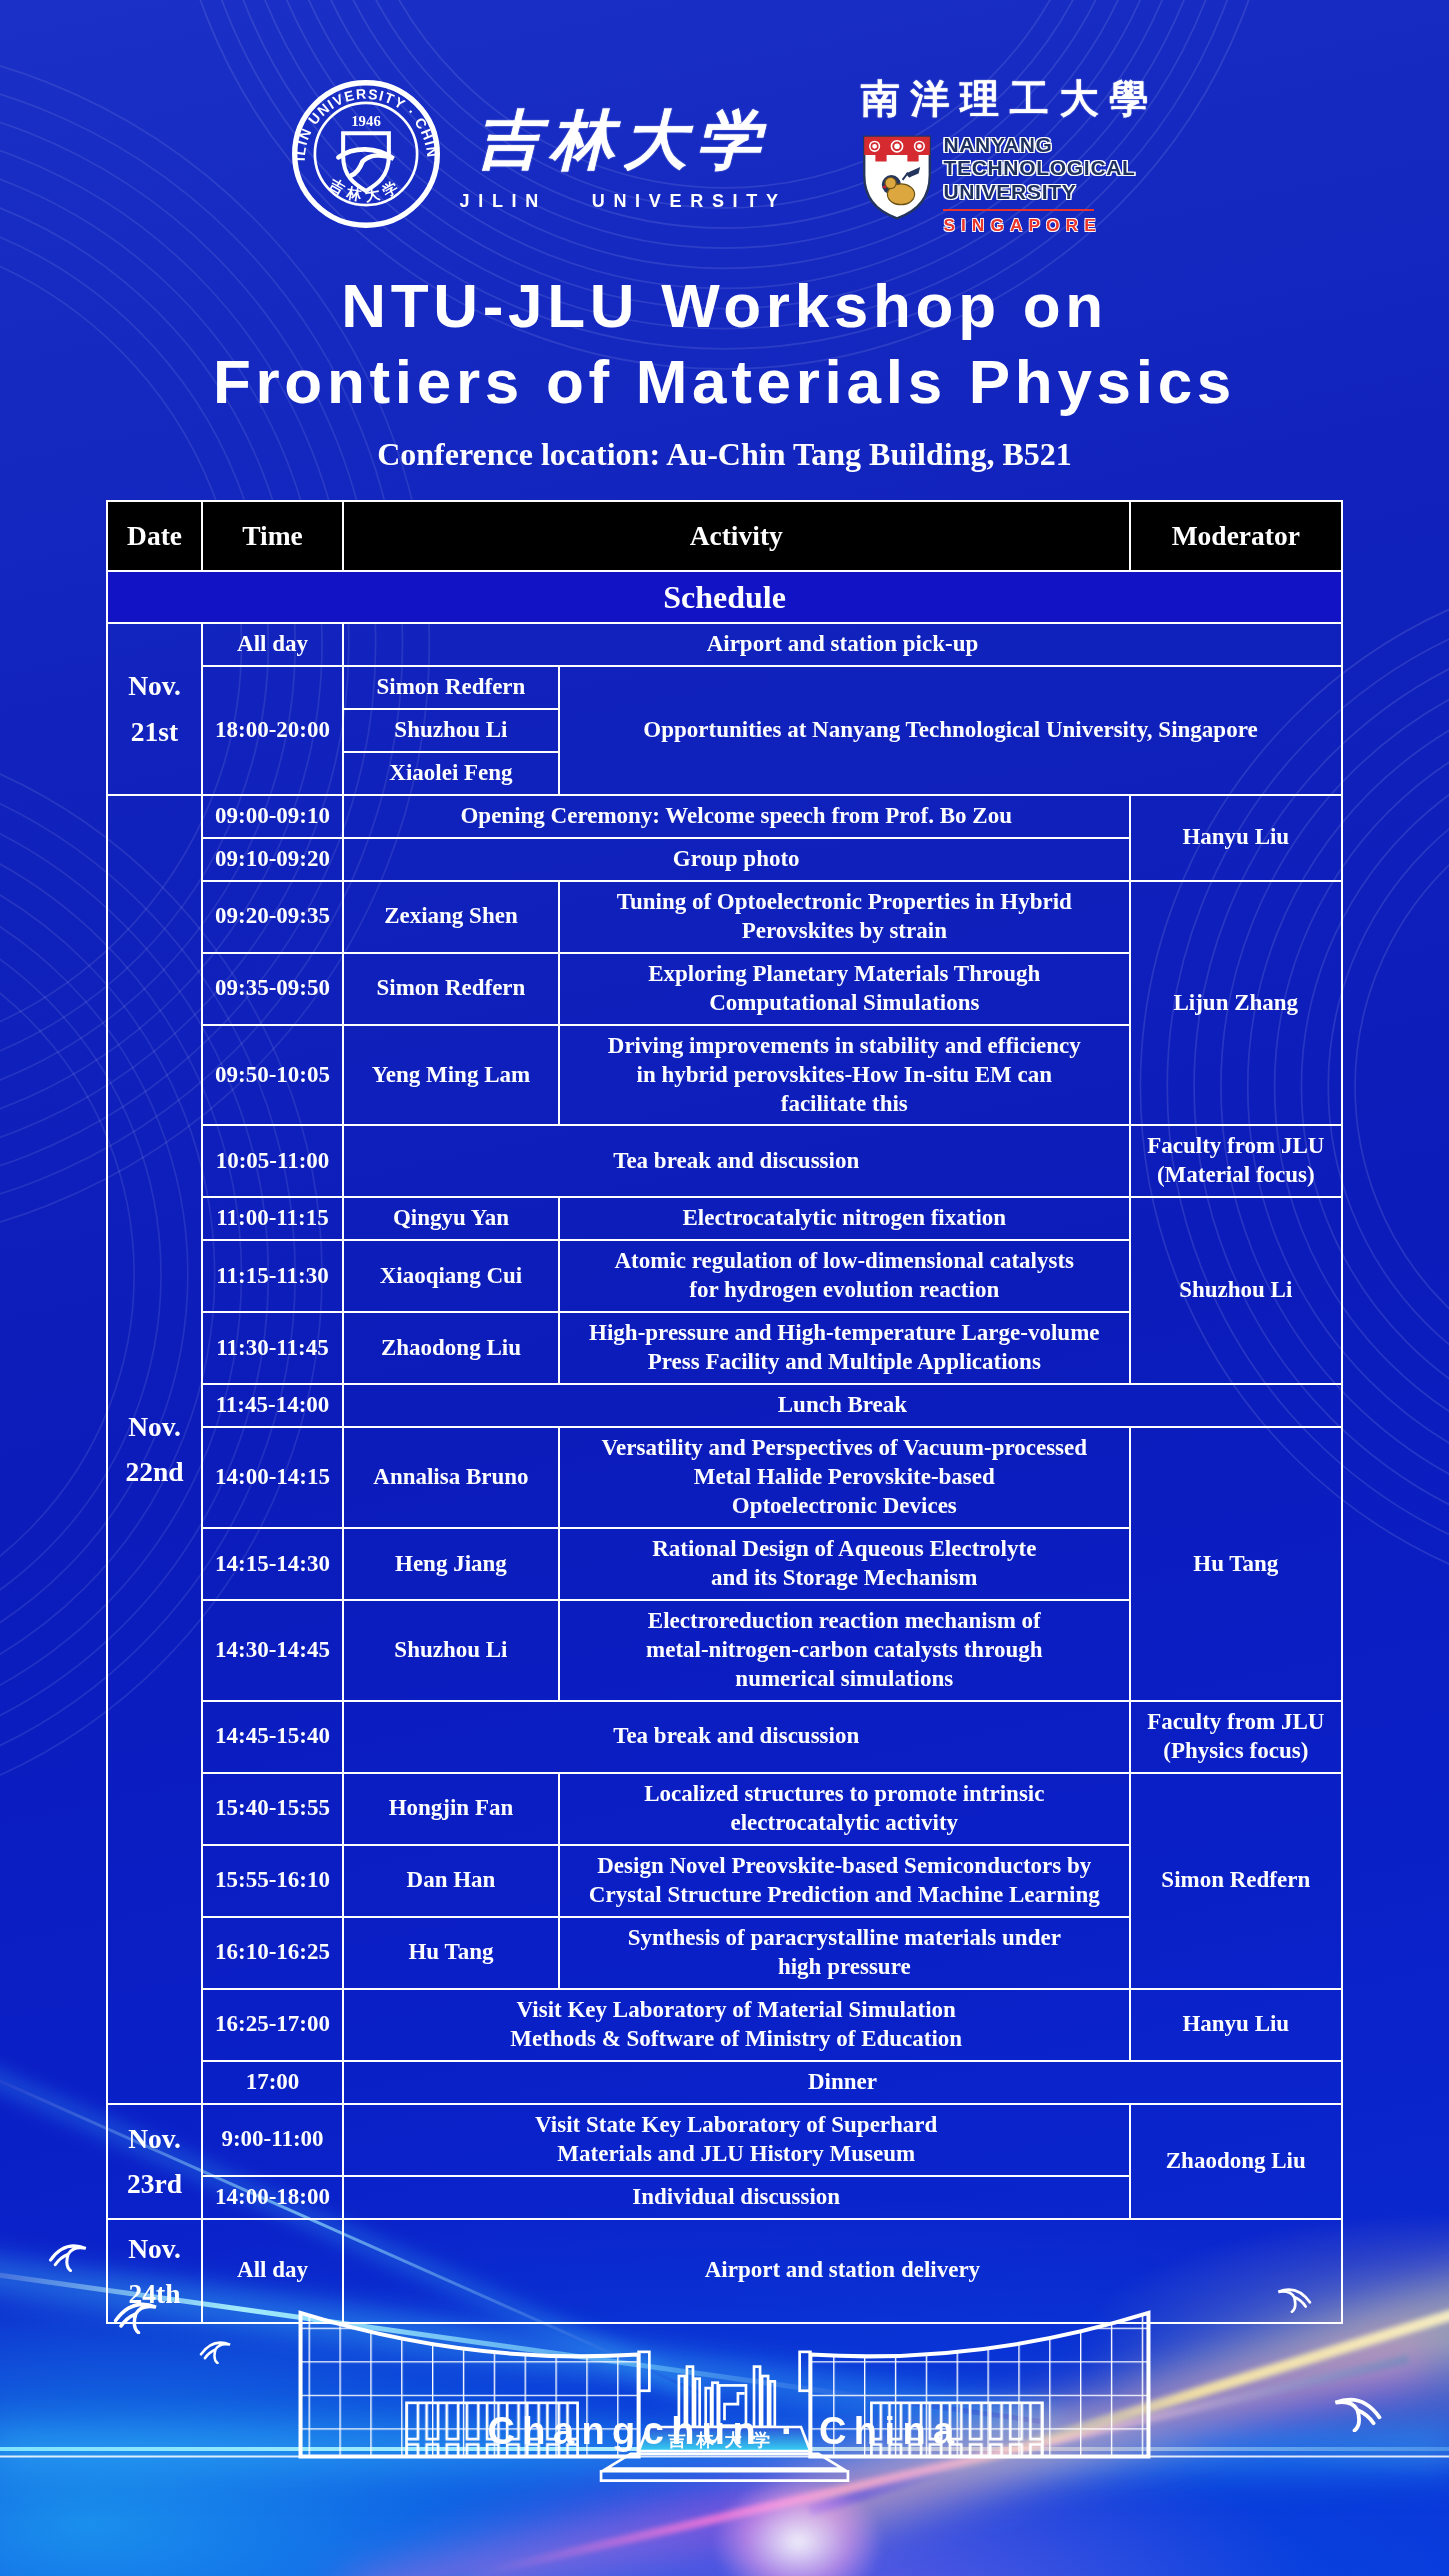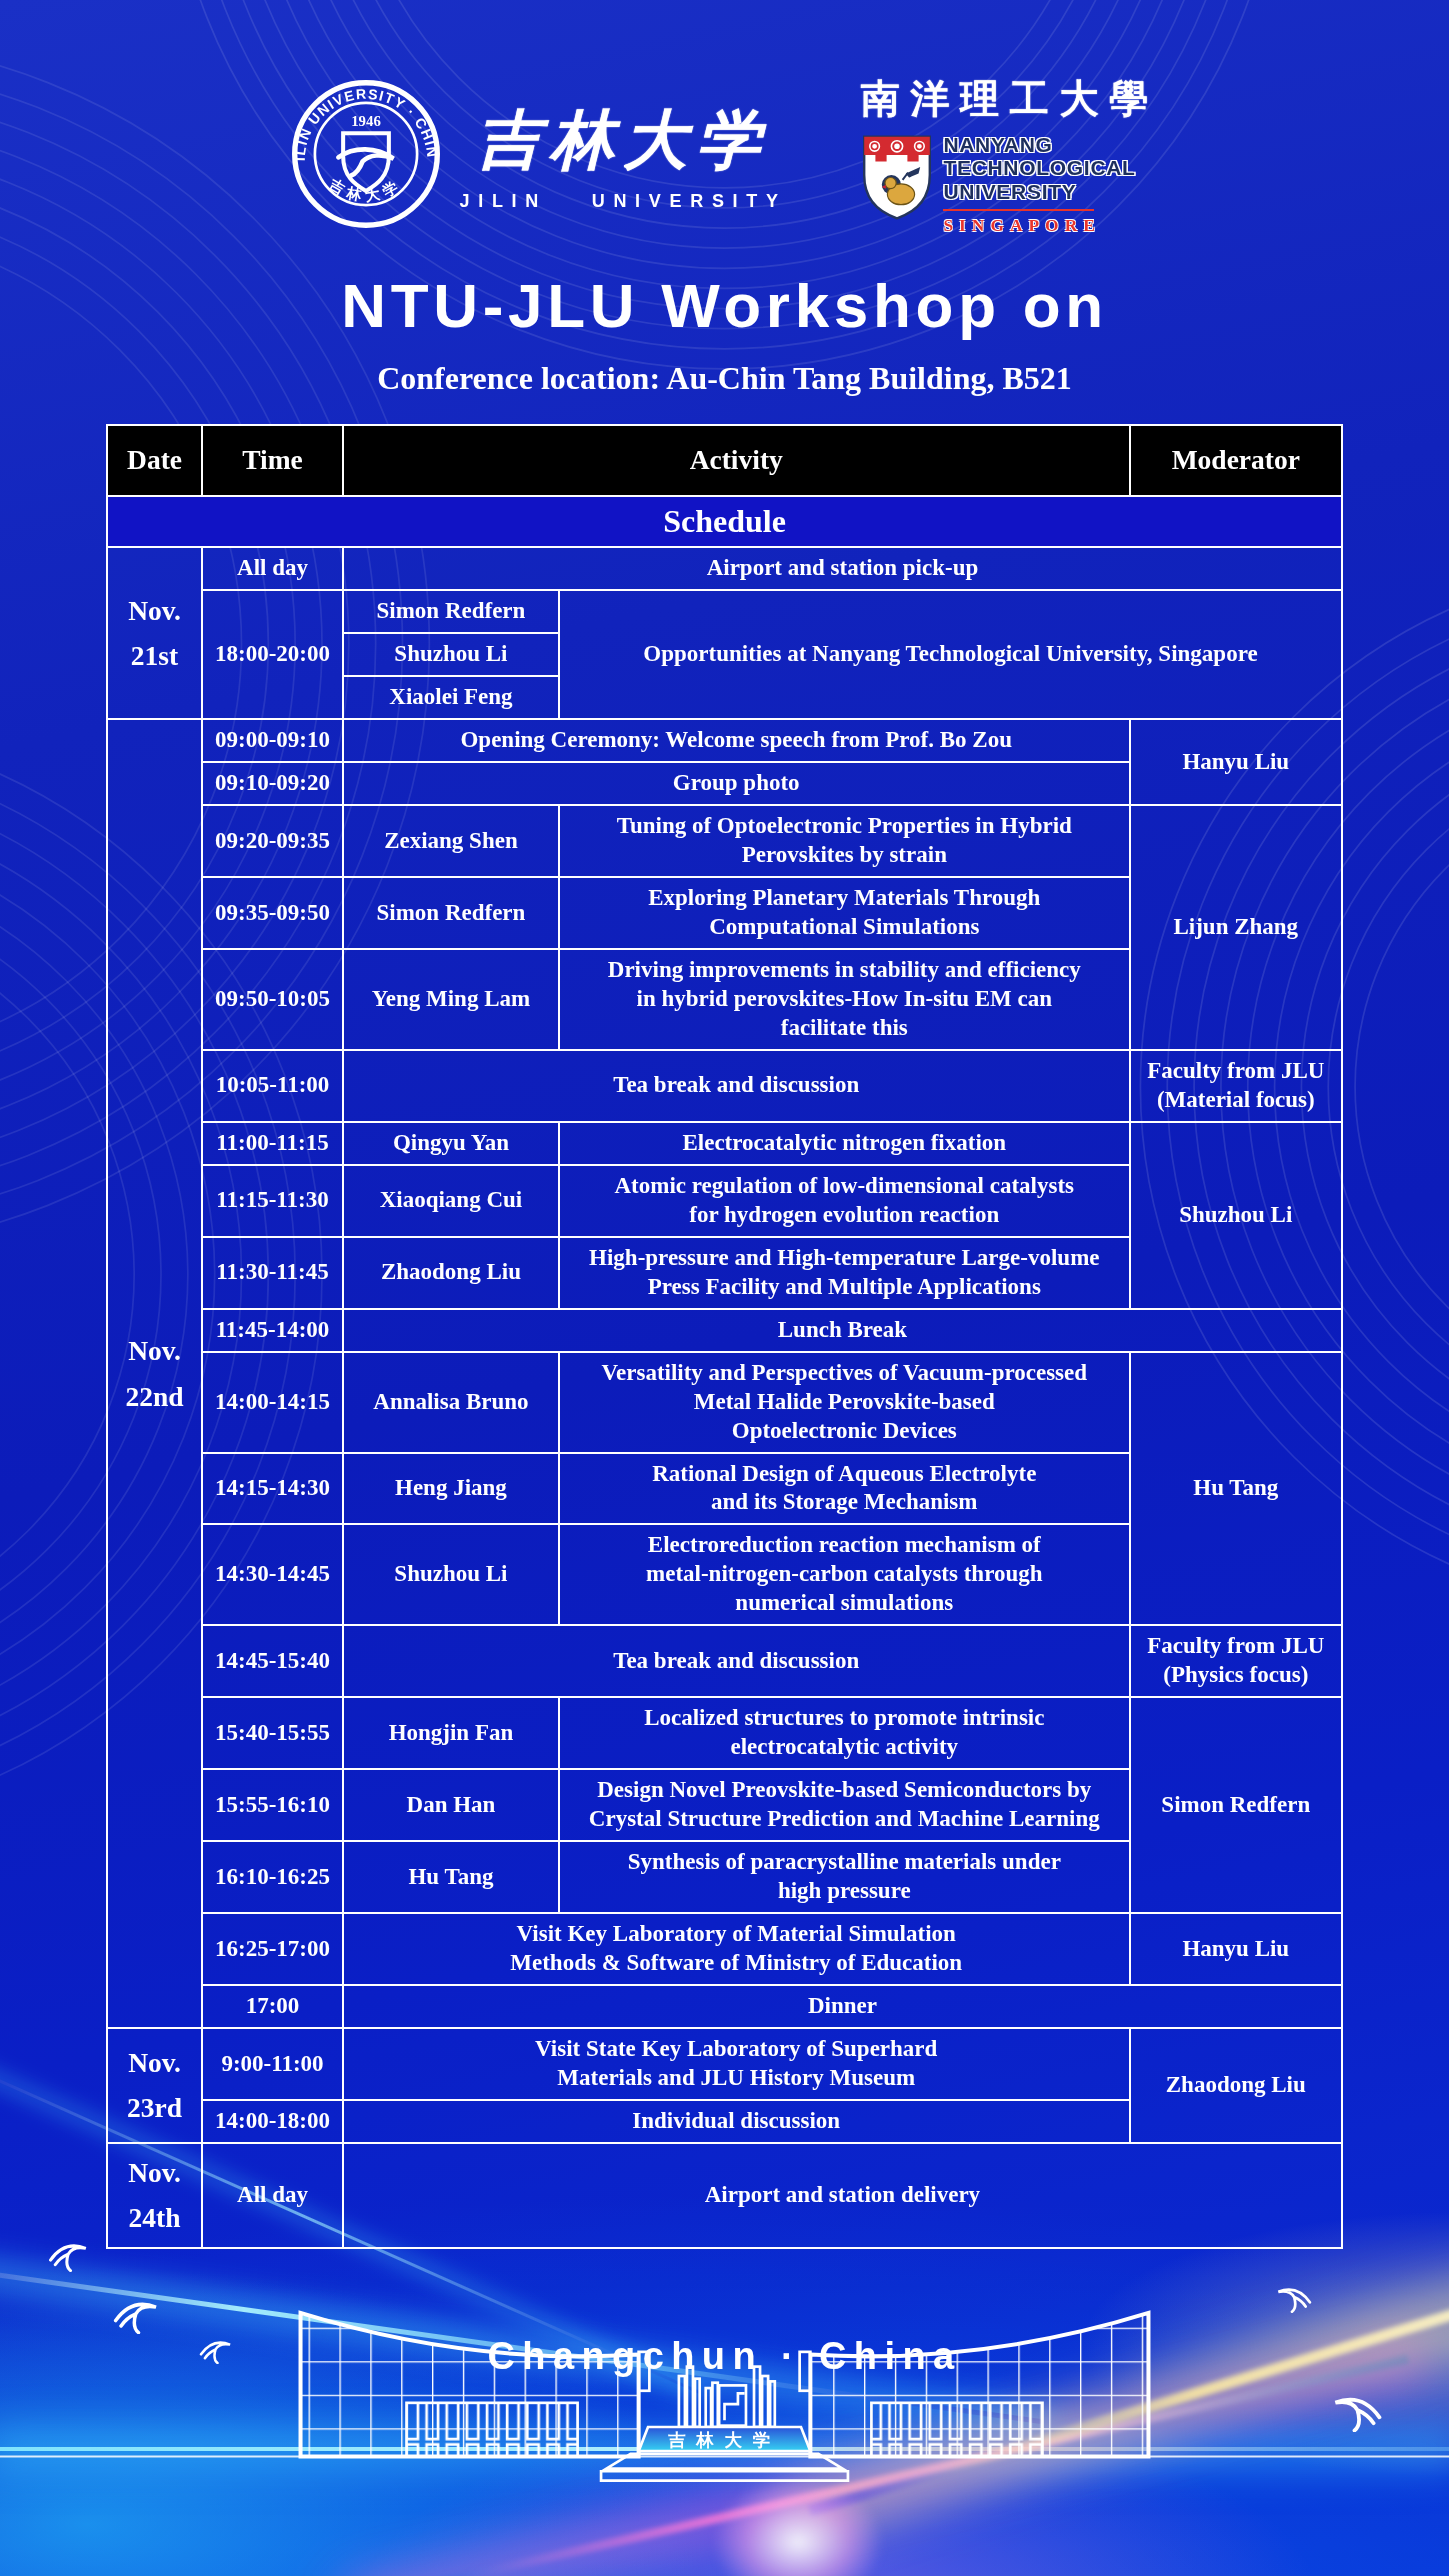--- a/index.html
+++ b/index.html
@@ -46,21 +46,21 @@
   .ntu{display:flex;flex-direction:column;align-items:flex-start;gap:6.7px;}
   .ntu-cn{font-size:39px;font-weight:bold;letter-spacing:10.7px;font-family:"DejaVu Sans",sans-serif;
     text-shadow:0 0 1.3px #fff;}
   .ntu-row{display:flex;align-items:flex-start;gap:10.7px;}
   .ntu-words{display:flex;flex-direction:column;align-items:flex-start;}
   .ntu-en div{font-size:21px;font-weight:bold;line-height:1.12;letter-spacing:0.7px;color:#1d2f5e;
     text-shadow:-1.3px -1.3px 0 #fff,1.3px -1.3px 0 #fff,-1.3px 1.3px 0 #fff,1.3px 1.3px 0 #fff;
     font-family:"Liberation Sans",sans-serif;}
   .ntu-underline{width:151px;height:2.7px;background:#e8342c;margin:5.4px 0 4px 0;}
   .ntu-sg{font-size:17.4px;font-weight:bold;letter-spacing:6px;color:#e8342c;
-    text-shadow:-0.7px -0.7px 0 #fff,0.7px -0.7px 0 #fff,-0.7px 0.7px 0 #fff,0.7px 0.7px 0 #fff;font-family:Liberation Serif, serif;}
+    text-shadow:-0.7px -0.7px 0 #fff,0.7px -0.7px 0 #fff,-0.7px 0.7px 0 #fff,0.7px 0.7px 0 #fff;}
   
   .title{margin-top:32px;text-align:center;font-weight:bold;font-size:62px;line-height:1.22;
     letter-spacing:4.7px;}
   .location{margin-top:16px;text-align:center;font-family:"Liberation Serif",serif;
     font-weight:bold;font-size:32px;}
   
   table.schedule{width:1237px;margin:27px auto 0 auto;border-collapse:collapse;table-layout:fixed;
     border:2.7px solid #fff;}
   .schedule td,.schedule th{border:2px solid #fff;color:#fff;text-align:center;vertical-align:middle;
     font-family:"Liberation Serif",serif;font-weight:bold;font-size:23px;line-height:1.26;
@@ -188,20 +188,21 @@
           </div>
           <div class="ntu-underline"></div>
           <div class="ntu-sg">SINGAPORE</div>
         </div>
       </div>
     </div>
   </header>
 
   <div class="title">
     <div>NTU-JLU Workshop on</div>
+    <div>Frontiers of Materials Physics</div>
   </div>
 
   <div class="location">Conference location: Au-Chin Tang Building, B521</div>
 
   <table class="schedule">
     <colgroup>
       <col style="width:7.7%">
         <col style="width:11.4%">
         <col style="width:17.5%">
         <col style="width:46.2%">

